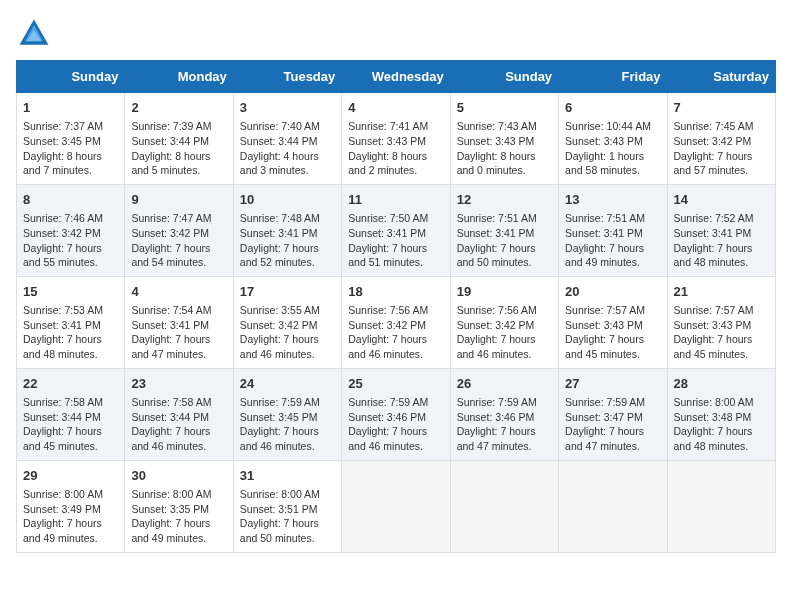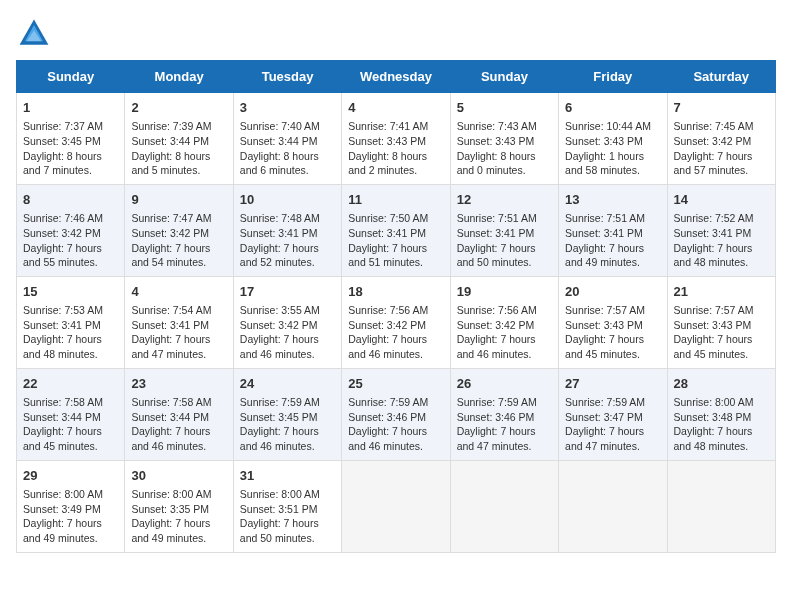--- a/index.html
+++ b/index.html
@@ -48,21 +48,21 @@
     }
     table {
       width: 100%;
       border-collapse: collapse;
       table-layout: fixed;
     }
     thead th {
       background-color: #1a6eb5;
       color: #fff;
       padding: 8px 6px;
-      text-align: center;
+      text-align: right;
       font-size: 13px;
       font-weight: bold;
       border: 1px solid #1a6eb5;
     }
     tbody tr {
       vertical-align: top;
     }
     tbody tr:nth-child(odd) {
       background-color: #ffffff;
     }
@@ -116,21 +116,21 @@
         <th>Wednesday</th>
         <th>Sunday</th>
         <th>Friday</th>
         <th>Saturday</th>
       </tr>
   </thead>
   <tbody id="calendar-body">
       <tr>
         <td><span class="day-num">1</span><span>Sunrise: 7:37 AM</span><br><span>Sunset: 3:45 PM</span><br><span>Daylight: 8 hours and 7 minutes.</span></td>
         <td><span class="day-num">2</span><span>Sunrise: 7:39 AM</span><br><span>Sunset: 3:44 PM</span><br><span>Daylight: 8 hours and 5 minutes.</span></td>
-        <td><span class="day-num">3</span><span>Sunrise: 7:40 AM</span><br><span>Sunset: 3:44 PM</span><br><span>Daylight: 8 hours and 6 minutes.</span></td>
+        <td><span class="day-num">3</span><span>Sunrise: 7:40 AM</span><br><span>Sunset: 3:44 PM</span><br><span>Daylight: 4 hours and 3 minutes.</span></td>
         <td><span class="day-num">4</span><span>Sunrise: 7:41 AM</span><br><span>Sunset: 3:43 PM</span><br><span>Daylight: 8 hours and 2 minutes.</span></td>
         <td><span class="day-num">5</span><span>Sunrise: 7:43 AM</span><br><span>Sunset: 3:43 PM</span><br><span>Daylight: 8 hours and 0 minutes.</span></td>
         <td><span class="day-num">6</span><span>Sunrise: 10:44 AM</span><br><span>Sunset: 3:43 PM</span><br><span>Daylight: 1 hours and 58 minutes.</span></td>
         <td><span class="day-num">7</span><span>Sunrise: 7:45 AM</span><br><span>Sunset: 3:42 PM</span><br><span>Daylight: 7 hours and 57 minutes.</span></td>
       </tr>
       <tr>
         <td><span class="day-num">8</span><span>Sunrise: 7:46 AM</span><br><span>Sunset: 3:42 PM</span><br><span>Daylight: 7 hours and 55 minutes.</span></td>
         <td><span class="day-num">9</span><span>Sunrise: 7:47 AM</span><br><span>Sunset: 3:42 PM</span><br><span>Daylight: 7 hours and 54 minutes.</span></td>
         <td><span class="day-num">10</span><span>Sunrise: 7:48 AM</span><br><span>Sunset: 3:41 PM</span><br><span>Daylight: 7 hours and 52 minutes.</span></td>
         <td><span class="day-num">11</span><span>Sunrise: 7:50 AM</span><br><span>Sunset: 3:41 PM</span><br><span>Daylight: 7 hours and 51 minutes.</span></td>

